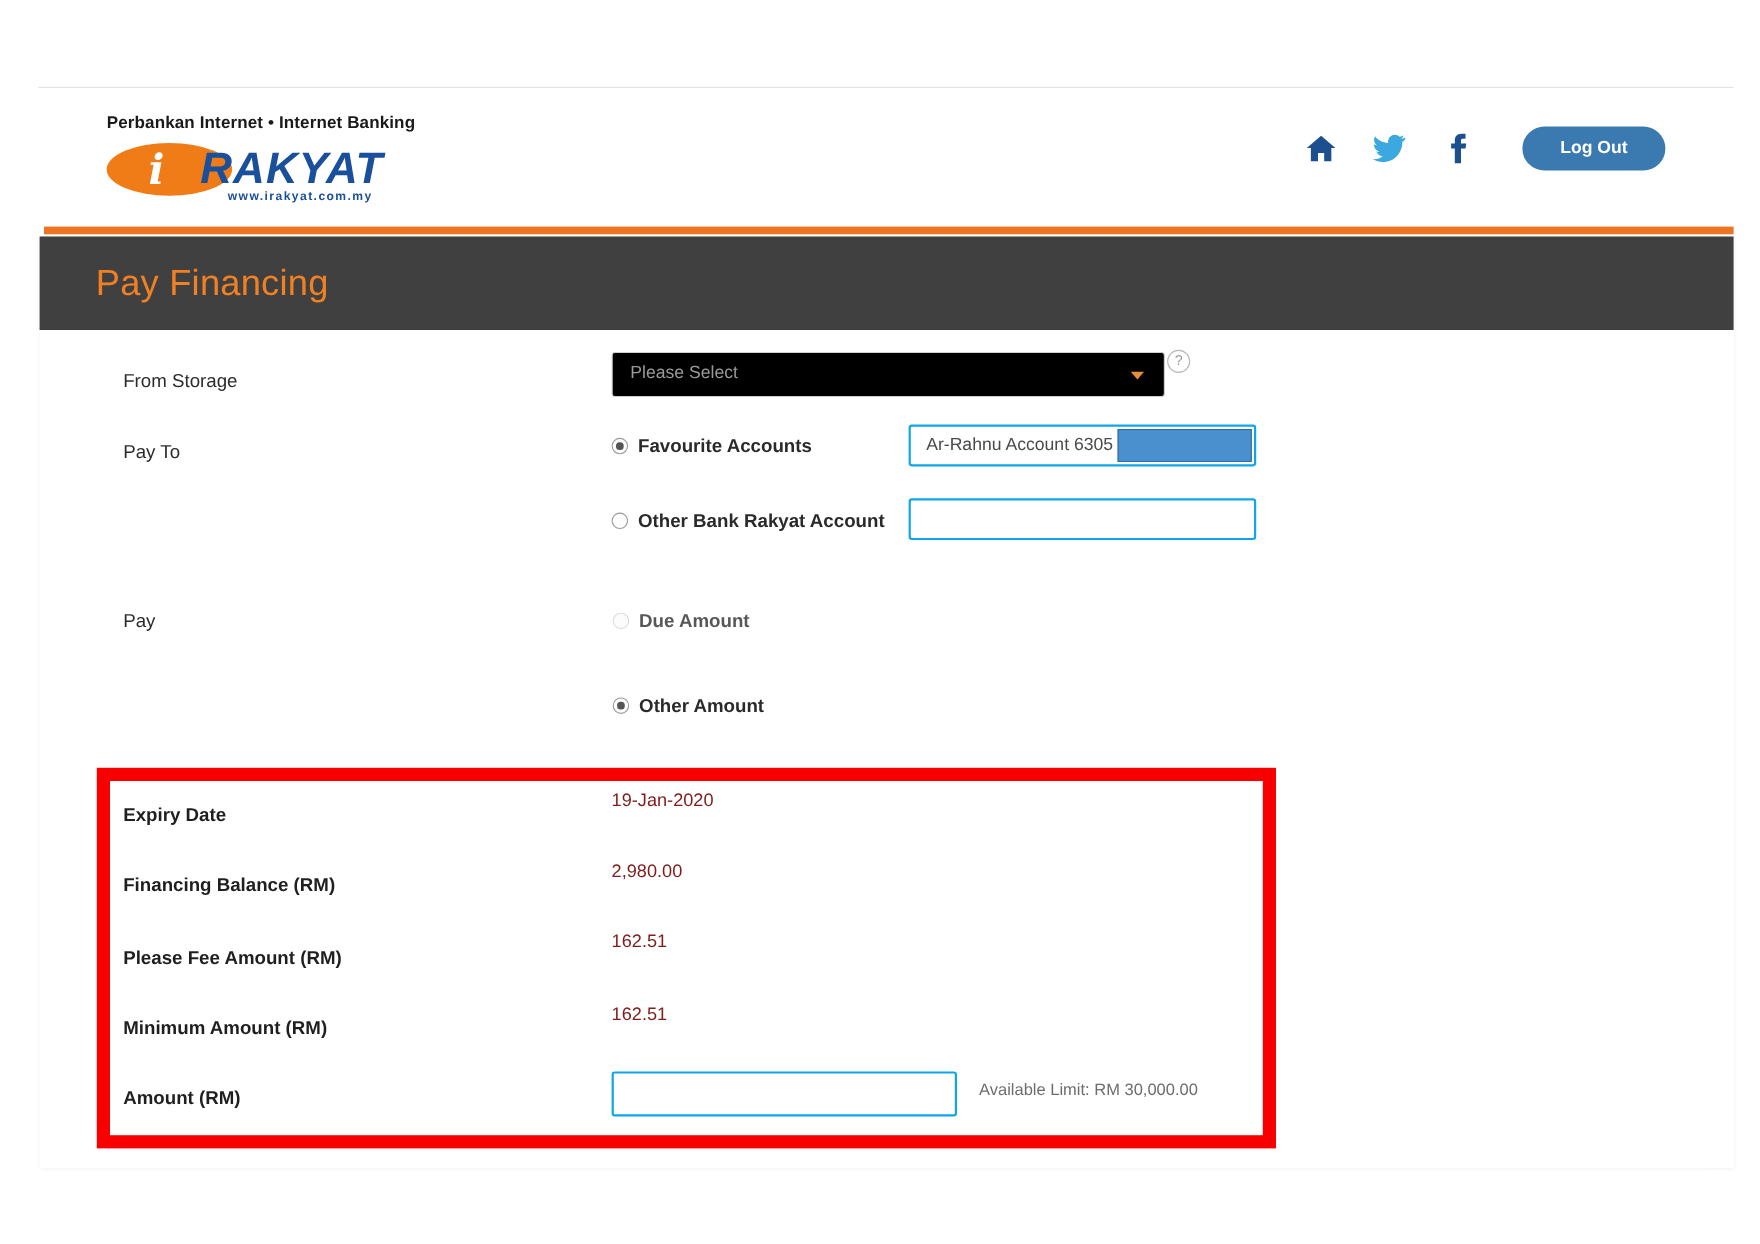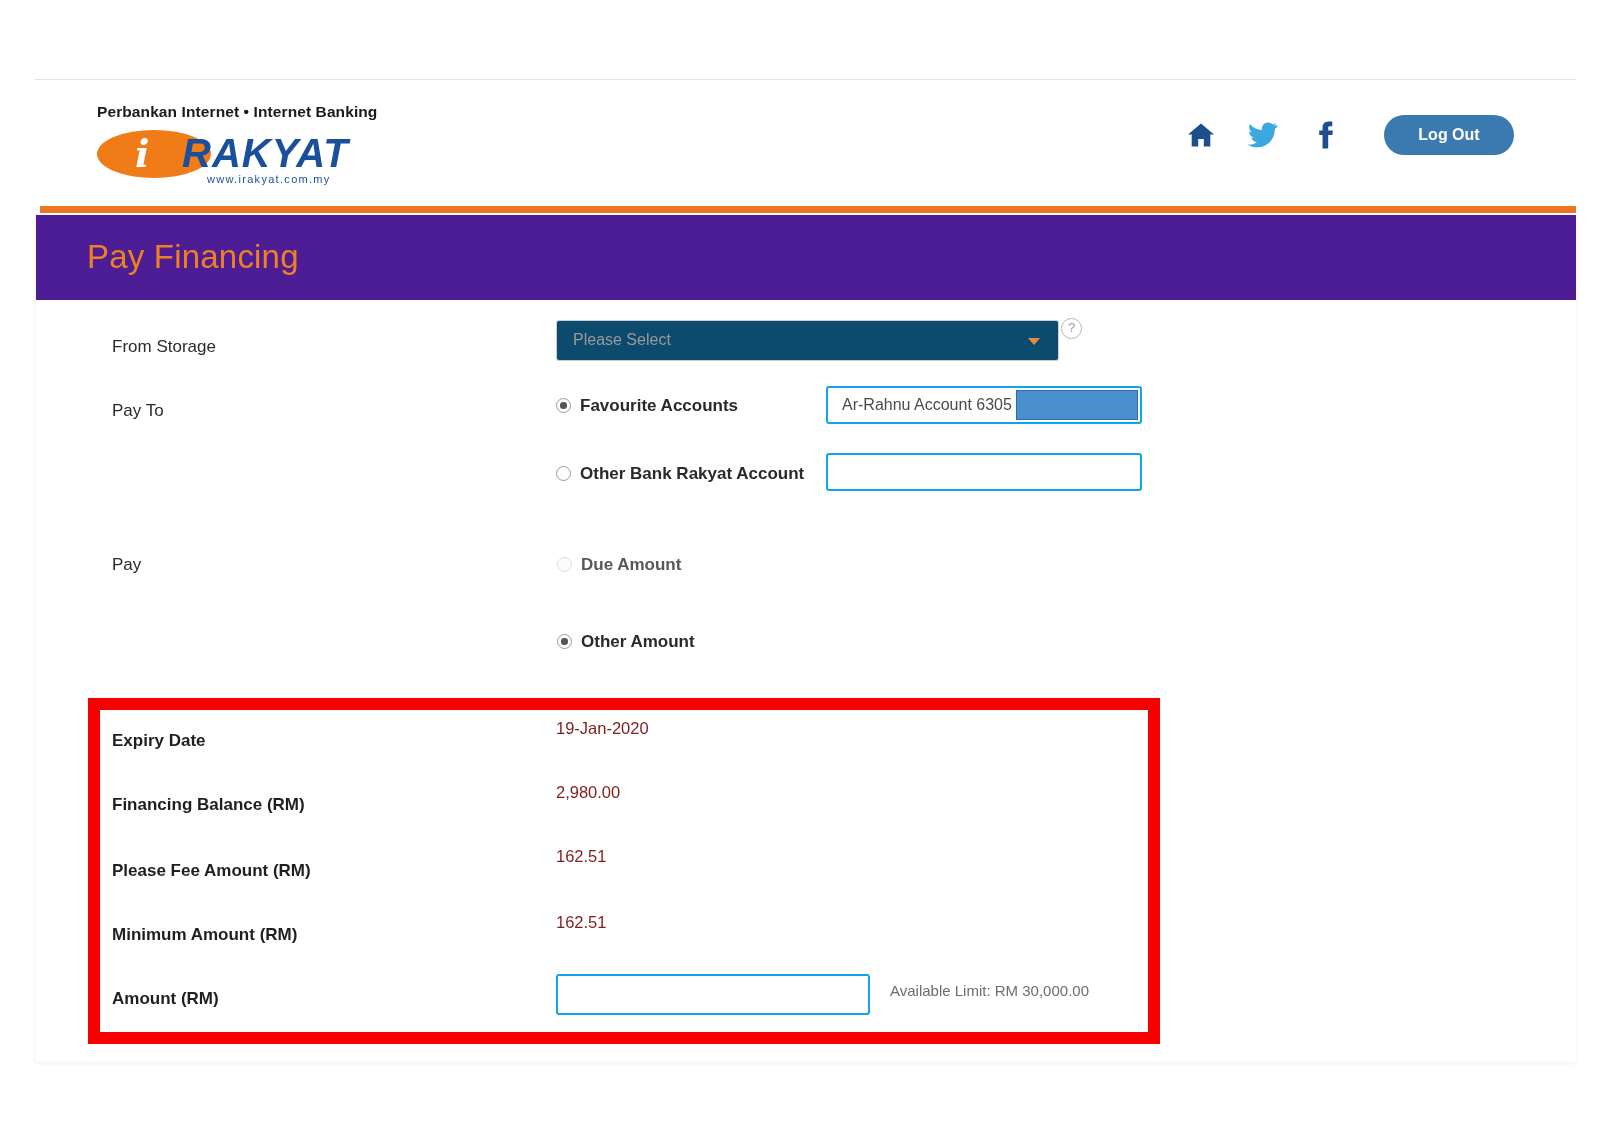--- a/index.html
+++ b/index.html
@@ -109,21 +109,21 @@
     letter-spacing: 1px;
     color: #1a4f9c;
     line-height: 44px;
   }
   .logo-url {
     position: absolute;
     left: 110px; top: 47px;
     font-size: 11px;
     letter-spacing: 1.3px;
     color: #1a4f9c;
-    font-weight: 400;
+    font-weight: 700;
   }
 
   .header-actions {
     position: absolute;
     right: 86px;
     top: 33px;
     display: flex;
     align-items: center;
     gap: 0px;
   }
@@ -162,21 +162,21 @@
     background: #ec7423;
   }
 
   
   .title-band {
     position: absolute;
     left: 36px;
     top: 215px;
     width: 1540px;
     height: 85px;
-    background: #4c1d95;
+    background: #404040;
   }
   .page-title {
     position: absolute;
     left: 51px;
     top: 23px;
     font-size: 33px;
     color: #ef8023;
     font-weight: 400;
     letter-spacing: 0.2px;
   }
@@ -220,21 +220,21 @@
 
   
   .select-box {
     position: absolute;
     left: 556px;
     top: 320px;
     width: 503px;
     height: 41px;
     border: 1px solid #cfcfcf;
     border-radius: 3px;
-    background: #0c4a6e;
+    background: #000000;
     cursor: pointer;
   }
   .select-box .ph {
     position: absolute;
     left: 16px;
     top: 10px;
     font-size: 16px;
     color: #9a9a9a;
   }
   .select-caret {

